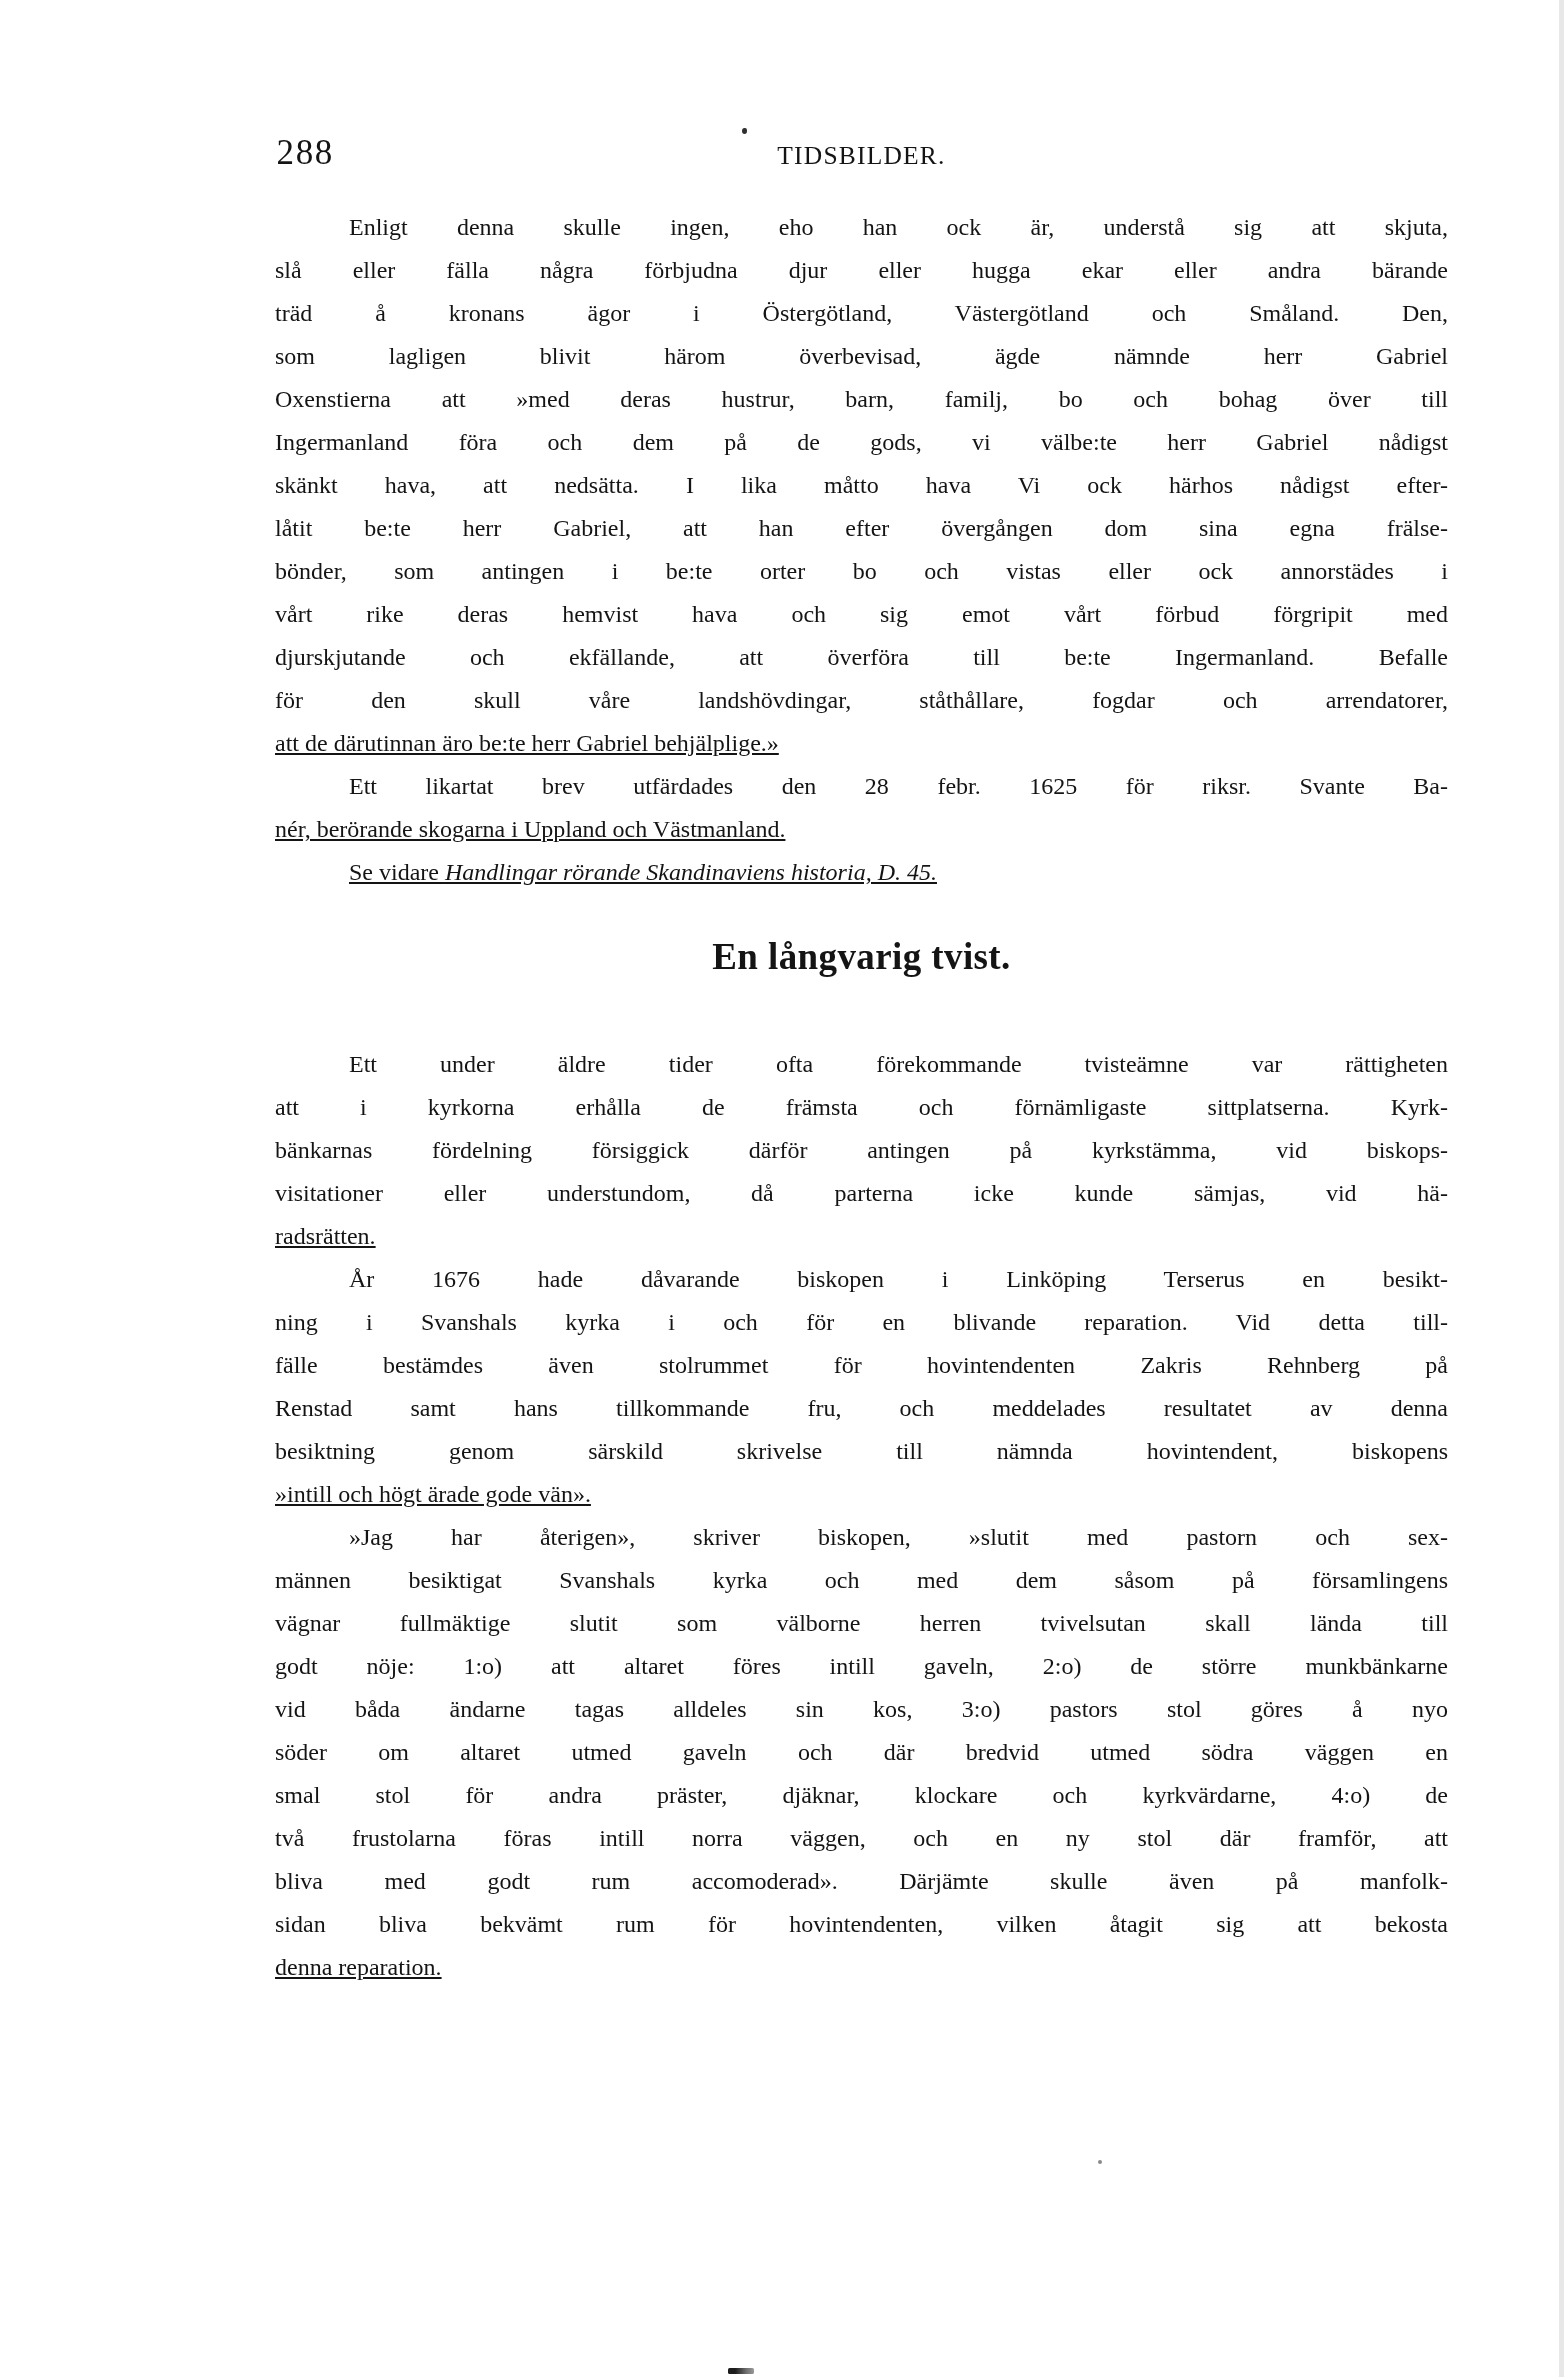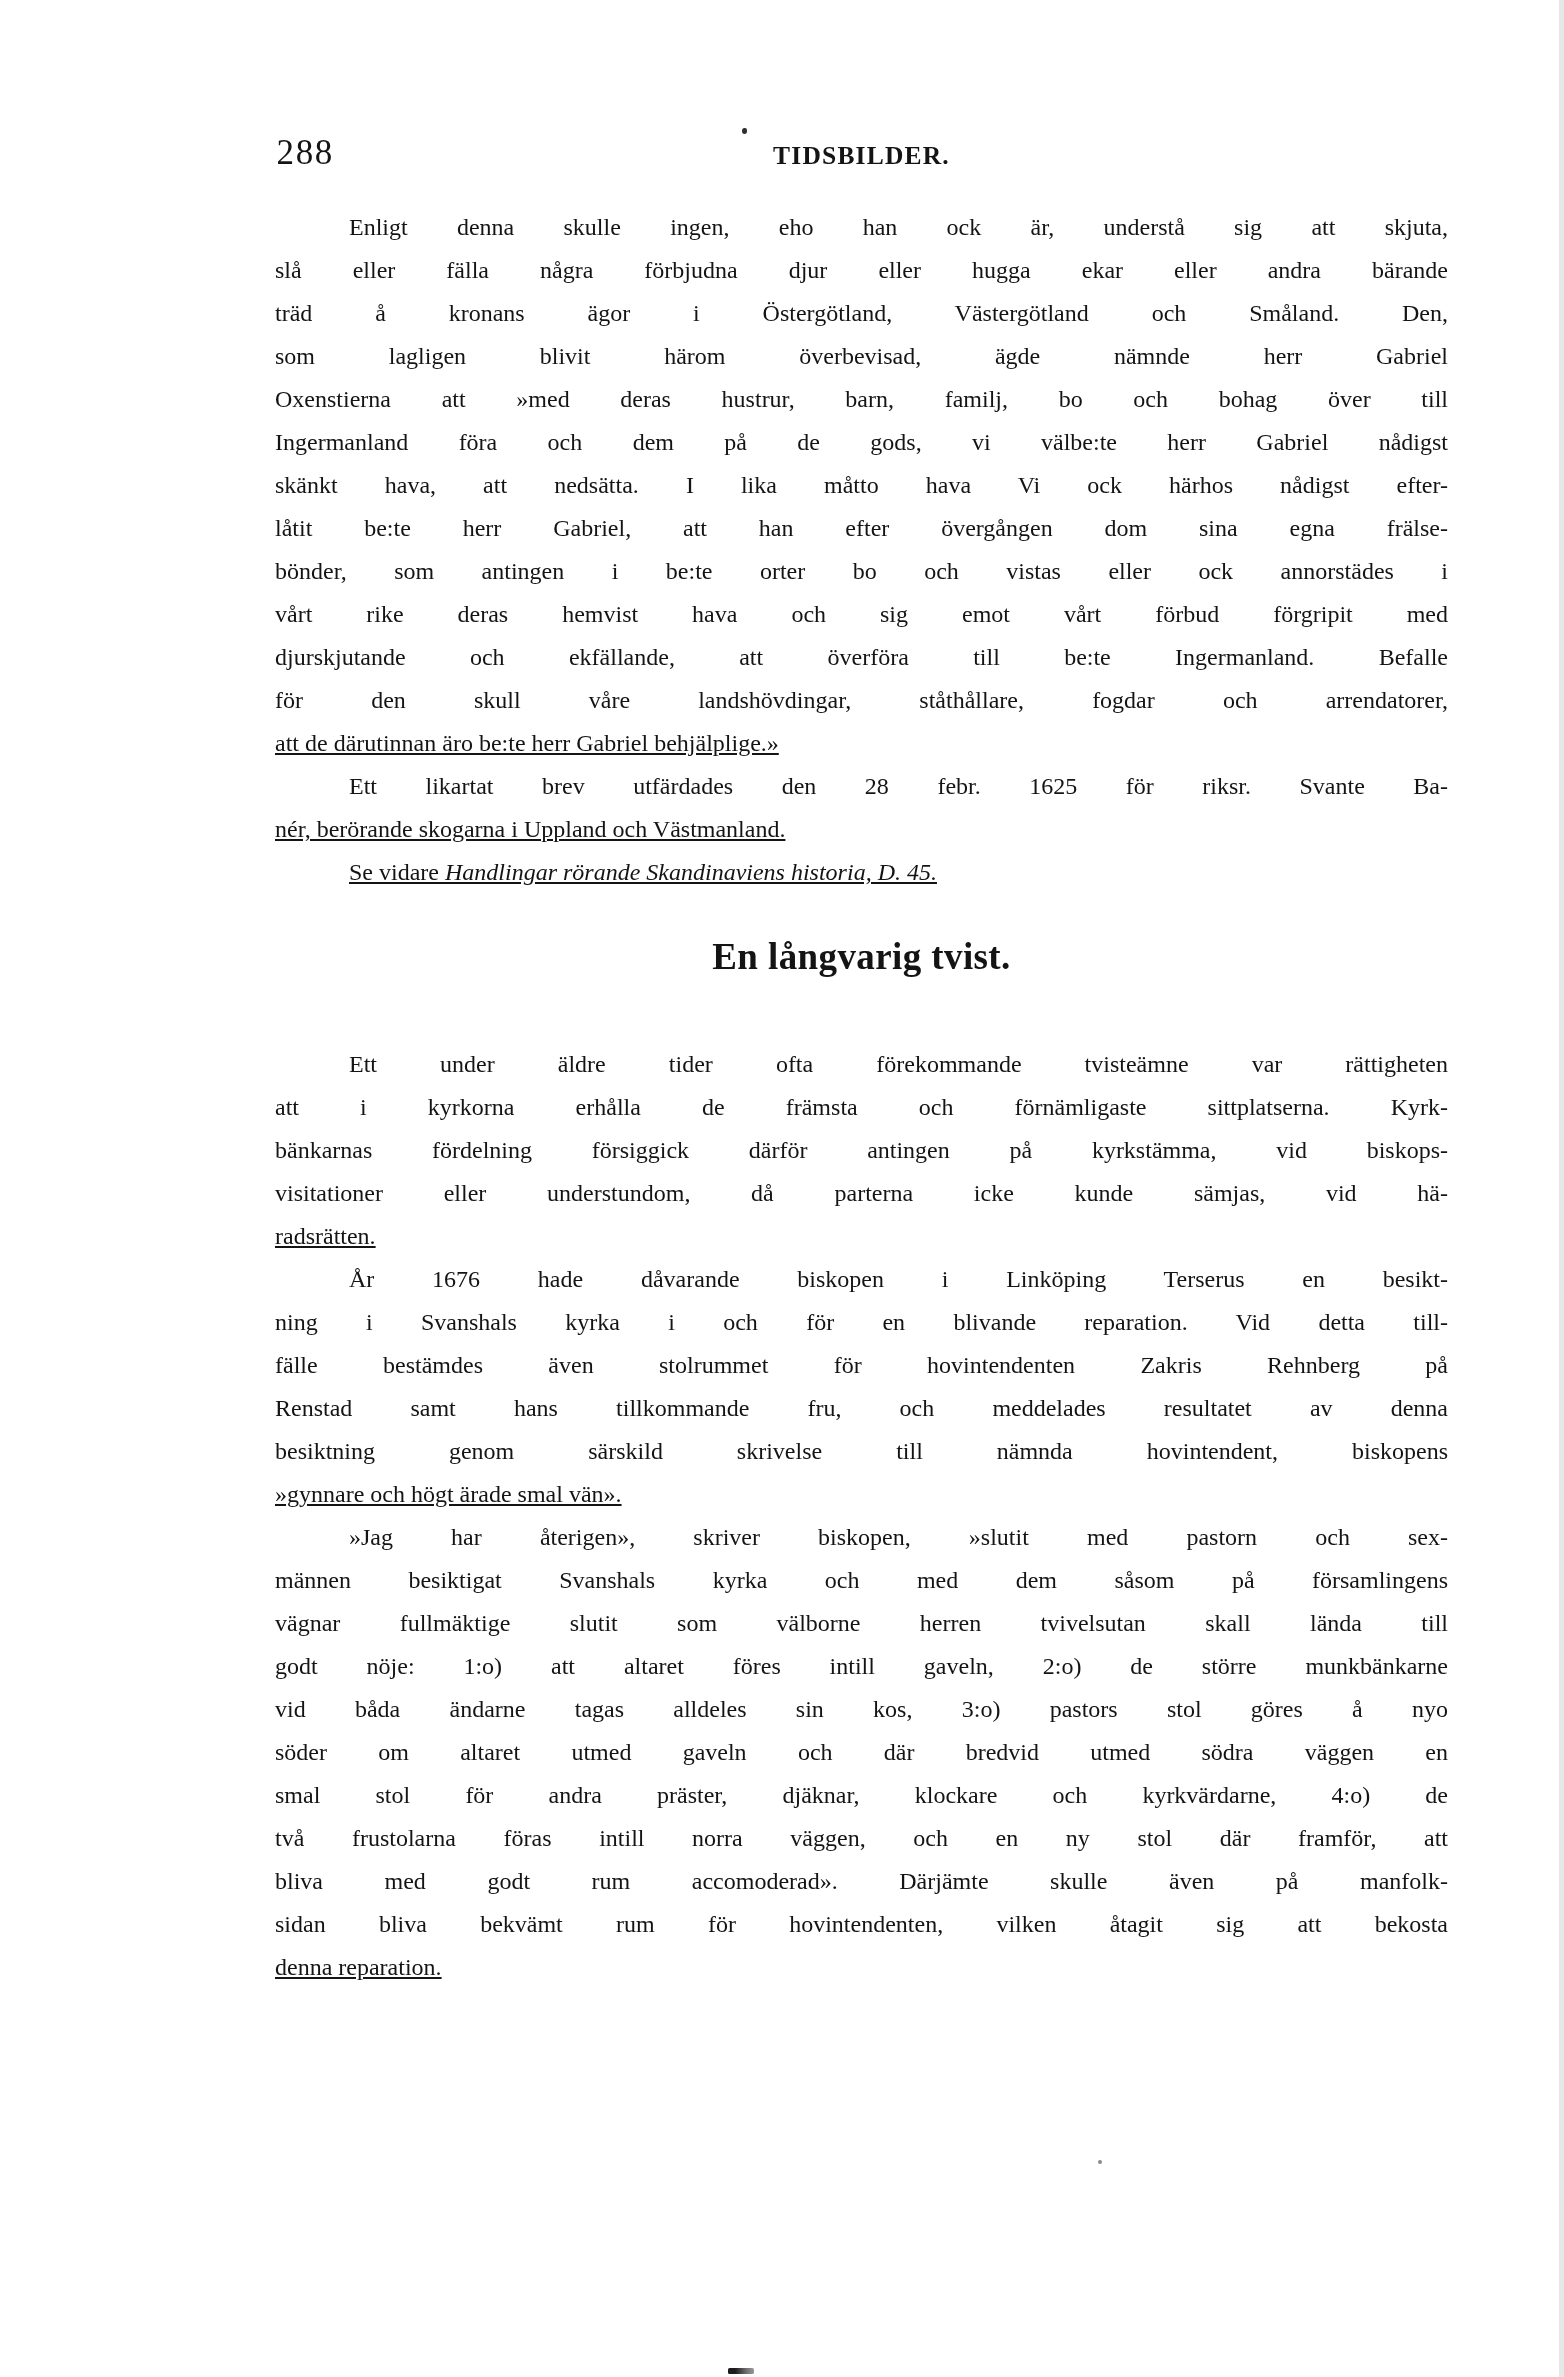--- a/index.html
+++ b/index.html
@@ -14,21 +14,21 @@
   .running-head{
     position:absolute;left:275px;top:134px;width:1173px;height:38px;
   }
   .page-num{
     position:absolute;left:1.6px;top:0;
     font-size:35px;line-height:38px;letter-spacing:1.6px;
   }
   .running-title{
     position:absolute;left:0;top:5px;width:100%;
     text-align:center;
-    font-size:25.5px;line-height:33px;font-weight:700;letter-spacing:1.2px;
+    font-size:25.5px;line-height:33px;font-weight:400;letter-spacing:1.2px;
   }
   .textblock{
     position:absolute;left:275px;width:1173px;
   }
   .block-1{top:206px;}
   .block-2{top:1043px;}
   .para{margin:0;padding:0;}
   .line{
     font-size:24px;
     line-height:43px;
@@ -105,21 +105,21 @@
         <div class="line">bänkarnas fördelning försiggick därför antingen på kyrkstämma, vid biskops-</div>
         <div class="line">visitationer eller understundom, då parterna icke kunde sämjas, vid hä-</div>
         <div class="line plast">radsrätten.</div>
       </div>
       <div class="para">
         <div class="line first">År 1676 hade dåvarande biskopen i Linköping Terserus en besikt-</div>
         <div class="line">ning i Svanshals kyrka i och för en blivande reparation. Vid detta till-</div>
         <div class="line">fälle bestämdes även stolrummet för hovintendenten Zakris Rehnberg på</div>
         <div class="line">Renstad samt hans tillkommande fru, och meddelades resultatet av denna</div>
         <div class="line">besiktning genom särskild skrivelse till nämnda hovintendent, biskopens</div>
-        <div class="line plast">»gynnare och högt ärade smal vän».</div>
+        <div class="line plast">»intill och högt ärade gode vän».</div>
       </div>
       <div class="para">
         <div class="line first">»Jag har återigen», skriver biskopen, »slutit med pastorn och sex-</div>
         <div class="line">männen besiktigat Svanshals kyrka och med dem såsom på församlingens</div>
         <div class="line">vägnar fullmäktige slutit som välborne herren tvivelsutan skall lända till</div>
         <div class="line">godt nöje: 1:o) att altaret föres intill gaveln, 2:o) de större munkbänkarne</div>
         <div class="line">vid båda ändarne tagas alldeles sin kos, 3:o) pastors stol göres å nyo</div>
         <div class="line">söder om altaret utmed gaveln och där bredvid utmed södra väggen en</div>
         <div class="line">smal stol för andra präster, djäknar, klockare och kyrkvärdarne, 4:o) de</div>
         <div class="line">två frustolarna föras intill norra väggen, och en ny stol där framför, att</div>

